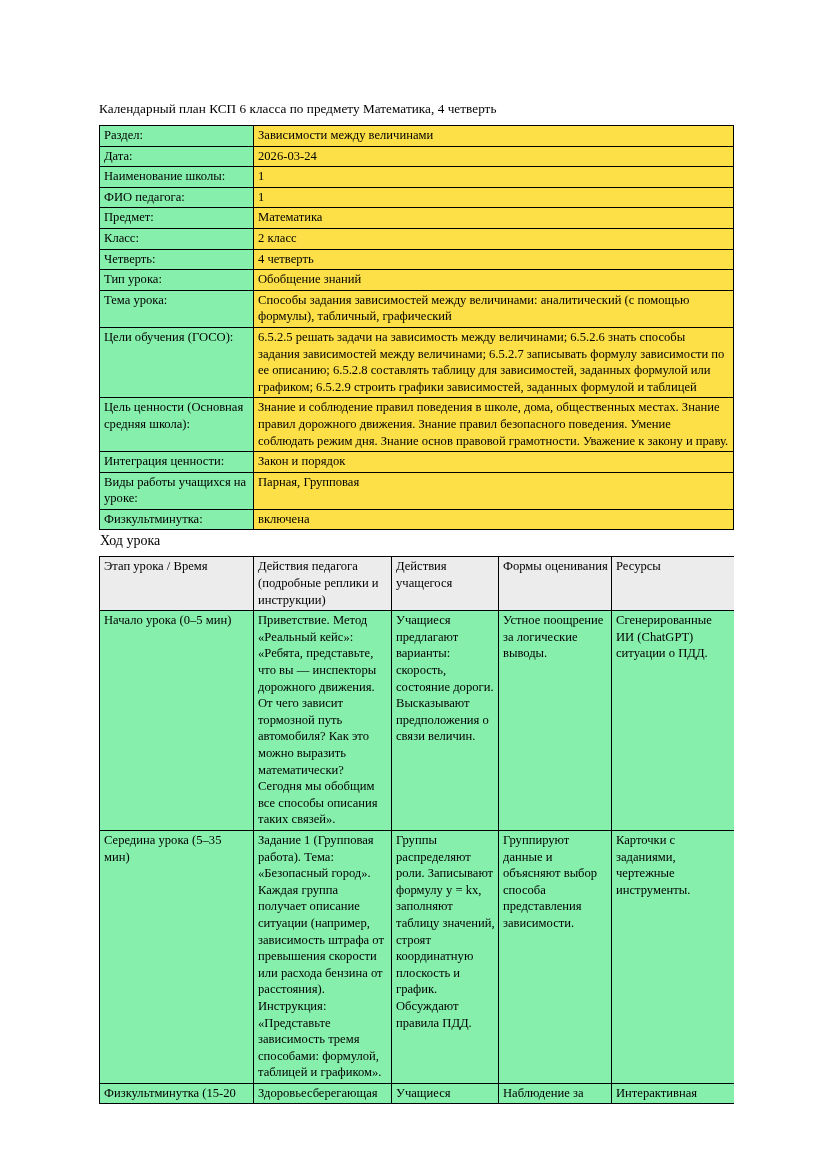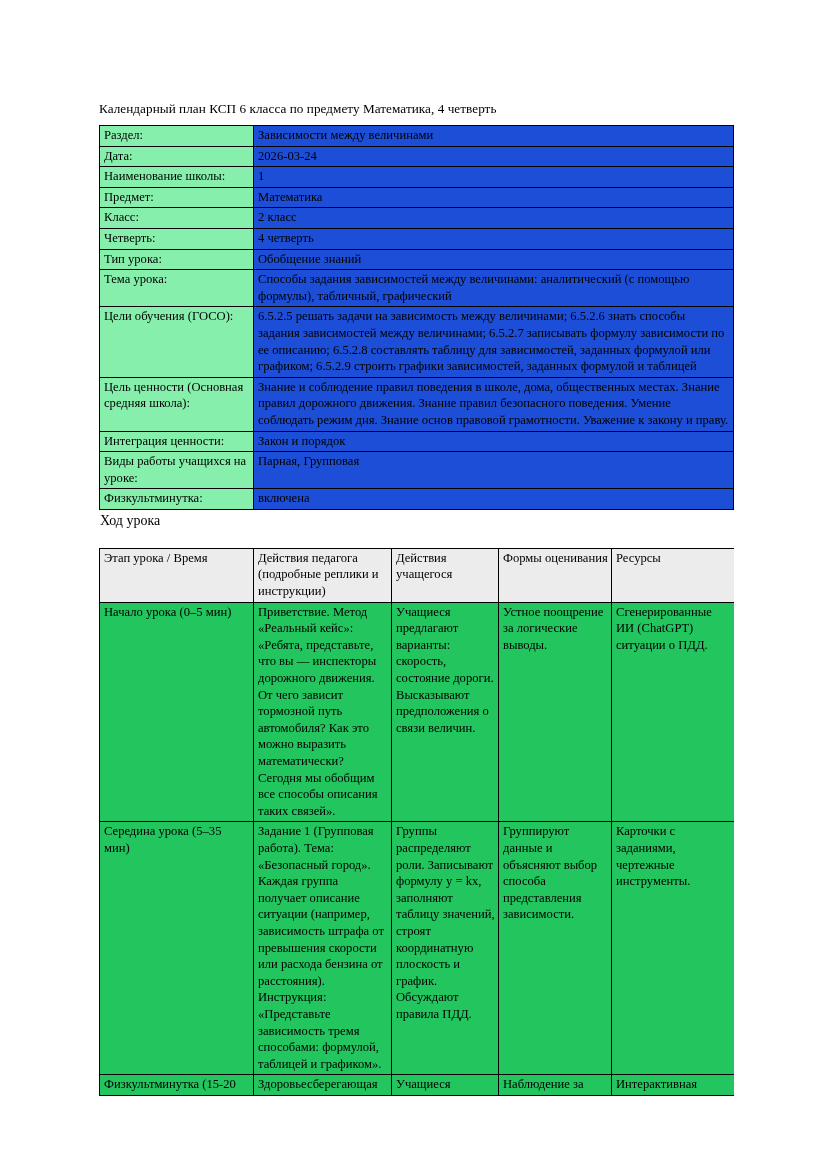--- a/index.html
+++ b/index.html
@@ -50,34 +50,34 @@
     word-wrap: break-word;
     overflow-wrap: break-word;
     hyphens: none;
   }
   
   .info-table .k {
     width: 154px;
     background: #86efac;
   }
   .info-table .v {
-    background: #1d4ed8;
+    background: #fde047;
     font-family: Liberation Serif, serif;
   }
   
-  .flow-table { margin-top: 12px; padding-left: 42px; }
+  .flow-table { margin-top: 0; padding-left: 42px; }
   .flow-table thead td {
     background: #ececec;
   }
   .flow-table col.c1 { width: 154px; }
   .flow-table col.c2 { width: 138px; }
   .flow-table col.c3 { width: 107px; }
   .flow-table col.c4 { width: 113px; }
   .flow-table col.c5 { width: 123px; }
-  .flow-table tbody td { background: #22c55e; }
+  .flow-table tbody td { background: #86efac; }
   
   .clip-wrap {
     overflow: hidden;
   }
 </style>
 </head>
 <body>
 
 <div class="page">
 
@@ -92,20 +92,24 @@
       <tr>
         <td class="k">Раздел:</td>
         <td class="v">Зависимости между величинами</td>
       </tr>
       <tr>
         <td class="k">Дата:</td>
         <td class="v">2026-03-24</td>
       </tr>
       <tr>
         <td class="k">Наименование школы:</td>
+        <td class="v">1</td>
+      </tr>
+      <tr>
+        <td class="k">ФИО педагога:</td>
         <td class="v">1</td>
       </tr>
       <tr>
         <td class="k">Предмет:</td>
         <td class="v">Математика</td>
       </tr>
       <tr>
         <td class="k">Класс:</td>
         <td class="v">2 класс</td>
       </tr>

